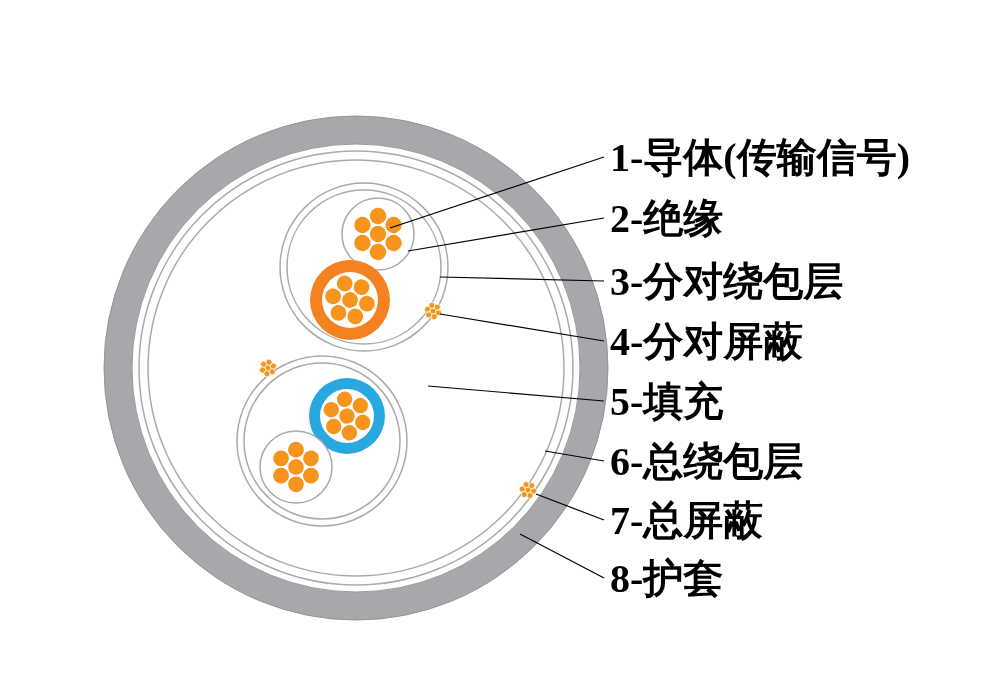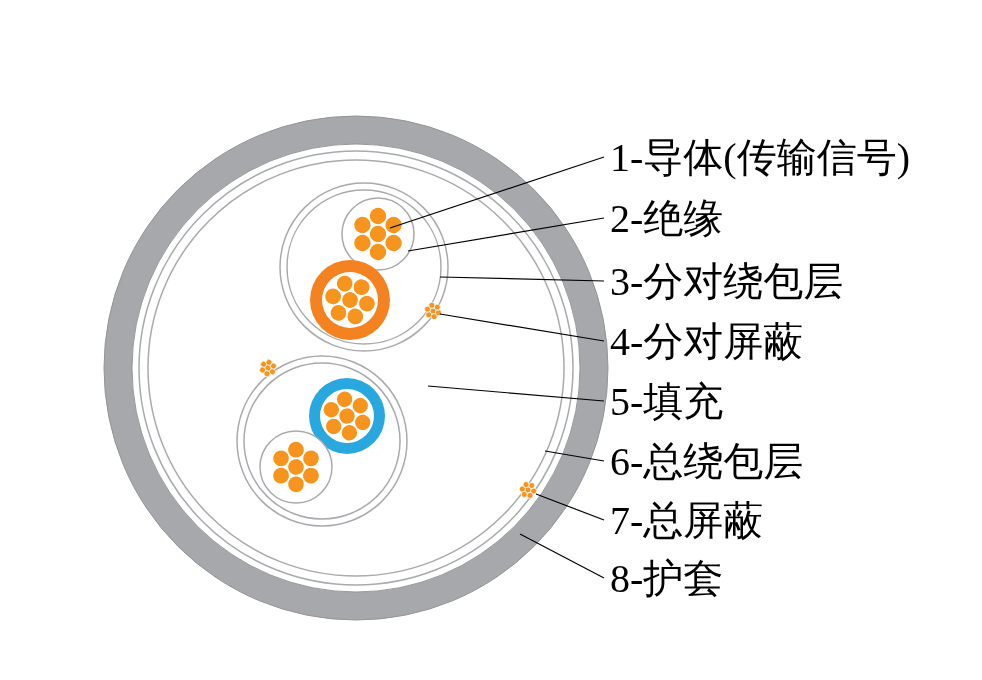--- a/index.html
+++ b/index.html
@@ -7,20 +7,21 @@
     padding: 0;
     background: #ffffff;
   }
   .stage {
     position: relative;
     width: 972px;
     height: 680px;
     background: #ffffff;
     overflow: hidden;
     font-family: "Liberation Serif", "DejaVu Serif", serif;
+    font-weight: bold;
   }
   svg { display: block; }
   .thin-circle {
     fill: none;
     stroke: #a8aaad;
     stroke-width: 1.5;
   }
   .core-white {
     fill: #ffffff;
     stroke: #a8aaad;

